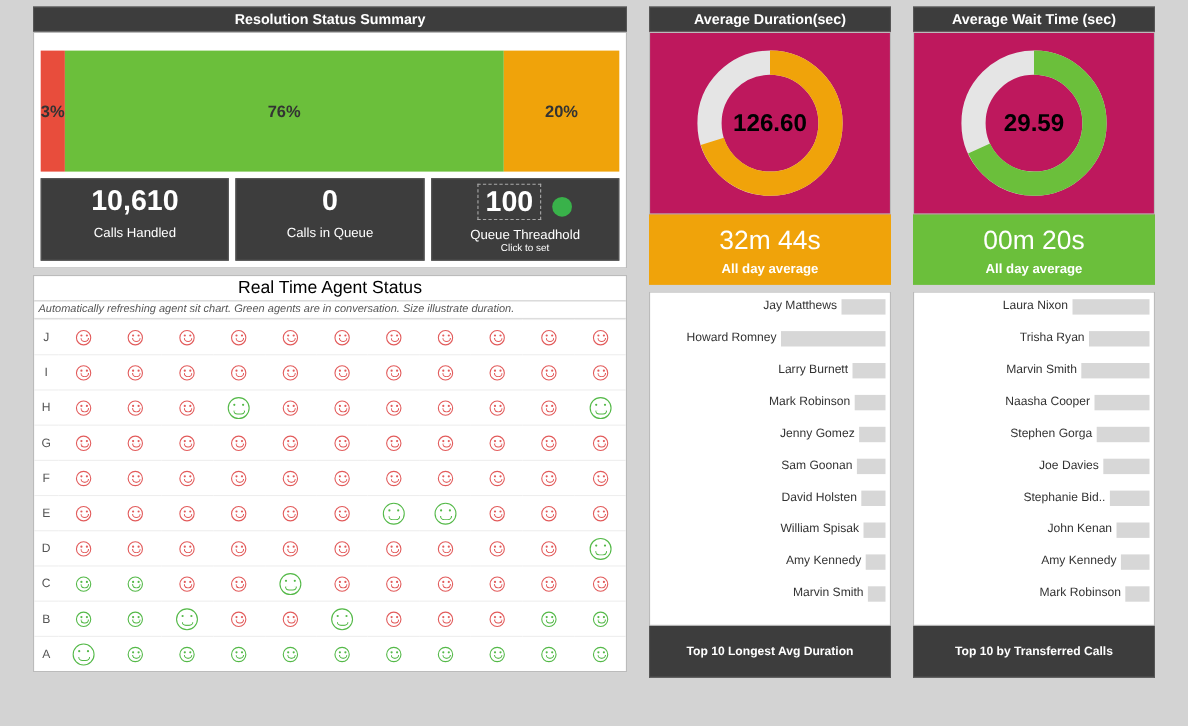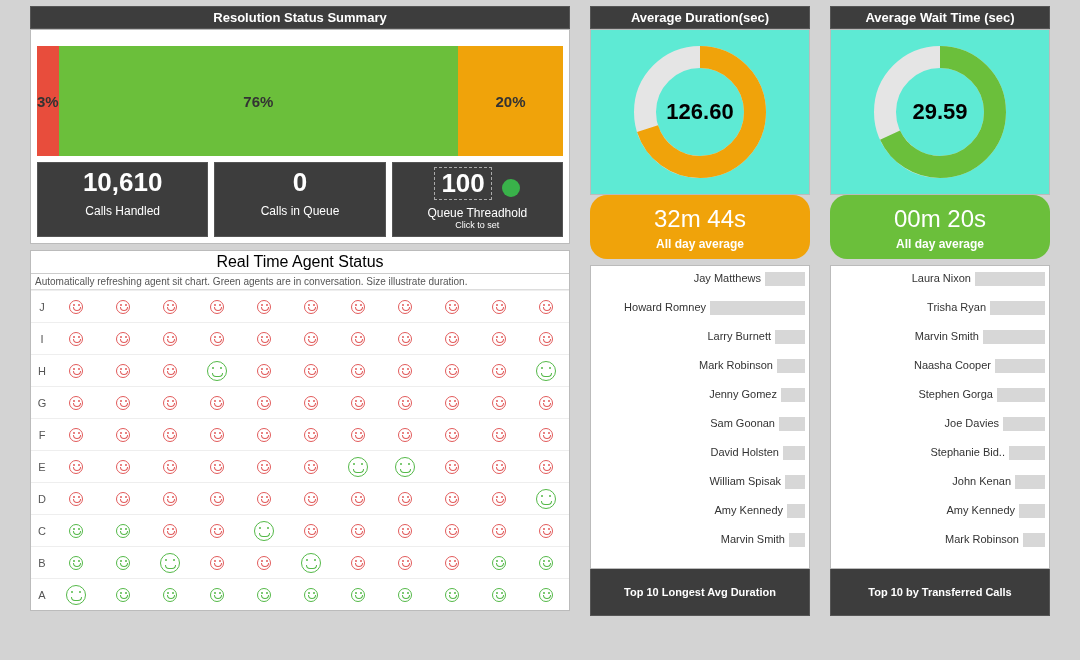--- a/index.html
+++ b/index.html
@@ -66,21 +66,21 @@
     margin-right:6px;
   }
   .dot {
     display:inline-block; width:18px; height:18px; border-radius:50%;
     background:#39b24a; vertical-align:middle;
   }
 
   
   .agent-card { margin-top:6px; background:#fff; border:1px solid #bbb; padding:0; }
   .agent-title { text-align:center; font-size:16px; padding:2px 0; border-bottom:1px solid #ccc;}
-  .agent-sub { font-size:10px; color:#555; padding:2px 4px; border-bottom:1px solid #ddd;}
+  .agent-sub { font-size:10px; color:#555; padding:2px 4px; border-bottom:1px solid #ddd;font-style:italic;}
   .grid { display:grid; grid-template-columns: 22px repeat(11,1fr); }
   .grid .rowlbl {
     font-size:11px; color:#555; display:flex; align-items:center; justify-content:center;
     border-top:1px solid #eee;
   }
   .cell {
     height:32px; display:flex; align-items:center; justify-content:center;
     border-top:1px solid #eee;
   }
   .face {
@@ -92,28 +92,28 @@
   }
   .face::before{ width:2px; height:2px; top:3px; left:3px; box-shadow:5px 0 0 currentColor; border-radius:50%;}
   .face::after{ width:6px; height:3px; border:1px solid currentColor; border-top:none; border-radius:0 0 6px 6px; bottom:2px; left:3px; background:none;}
   .red .face{ color:#e25b5b; border-color:#e25b5b;}
   .grn .face{ color:#54b948; border-color:#54b948;}
   .big .face{ width:20px; height:20px;}
   .big .face::before{ top:5px; left:4px; box-shadow:8px 0 0 currentColor;}
   .big .face::after{ width:9px; bottom:3px; left:4px;}
 
   
-  .gauge-wrap{ background:#5eead4; border:1px solid #bbb; padding:12px 0; display:flex; justify-content:center;}
+  .gauge-wrap{ background:#be185d; border:1px solid #bbb; padding:12px 0; display:flex; justify-content:center;}
   .gauge{ position:relative; width:140px; height:140px;}
   .gauge svg{ transform:rotate(-90deg);}
   .gauge .val{
     position:absolute; top:50%; left:50%; transform:translate(-50%,-50%);
     font-size:22px; font-weight:bold;
   }
-  .metric-foot{ color:#fff; text-align:center; padding:10px 0 8px 0;border-radius:17px;}
+  .metric-foot{ color:#fff; text-align:center; padding:10px 0 8px 0;}
   .metric-foot .t{ font-size:24px;}
   .metric-foot .s{ font-size:12px; margin-top:4px; font-weight:bold;}
   .foot-orange{ background:#f0a30a;}
   .foot-green{ background:#6bbf3b;}
 
   
   .top10{ background:#fff; border:1px solid #bbb; margin-top:6px; padding:6px 4px;}
   .row10{ display:flex; align-items:flex-start; height:29px; font-size:11px; color:#333;}
   .row10 .nm{ flex:1; text-align:right; padding-right:4px; white-space:nowrap; overflow:hidden; text-overflow:ellipsis;}
   .row10 .bar{ height:14px; background:#d7d7d7;}

